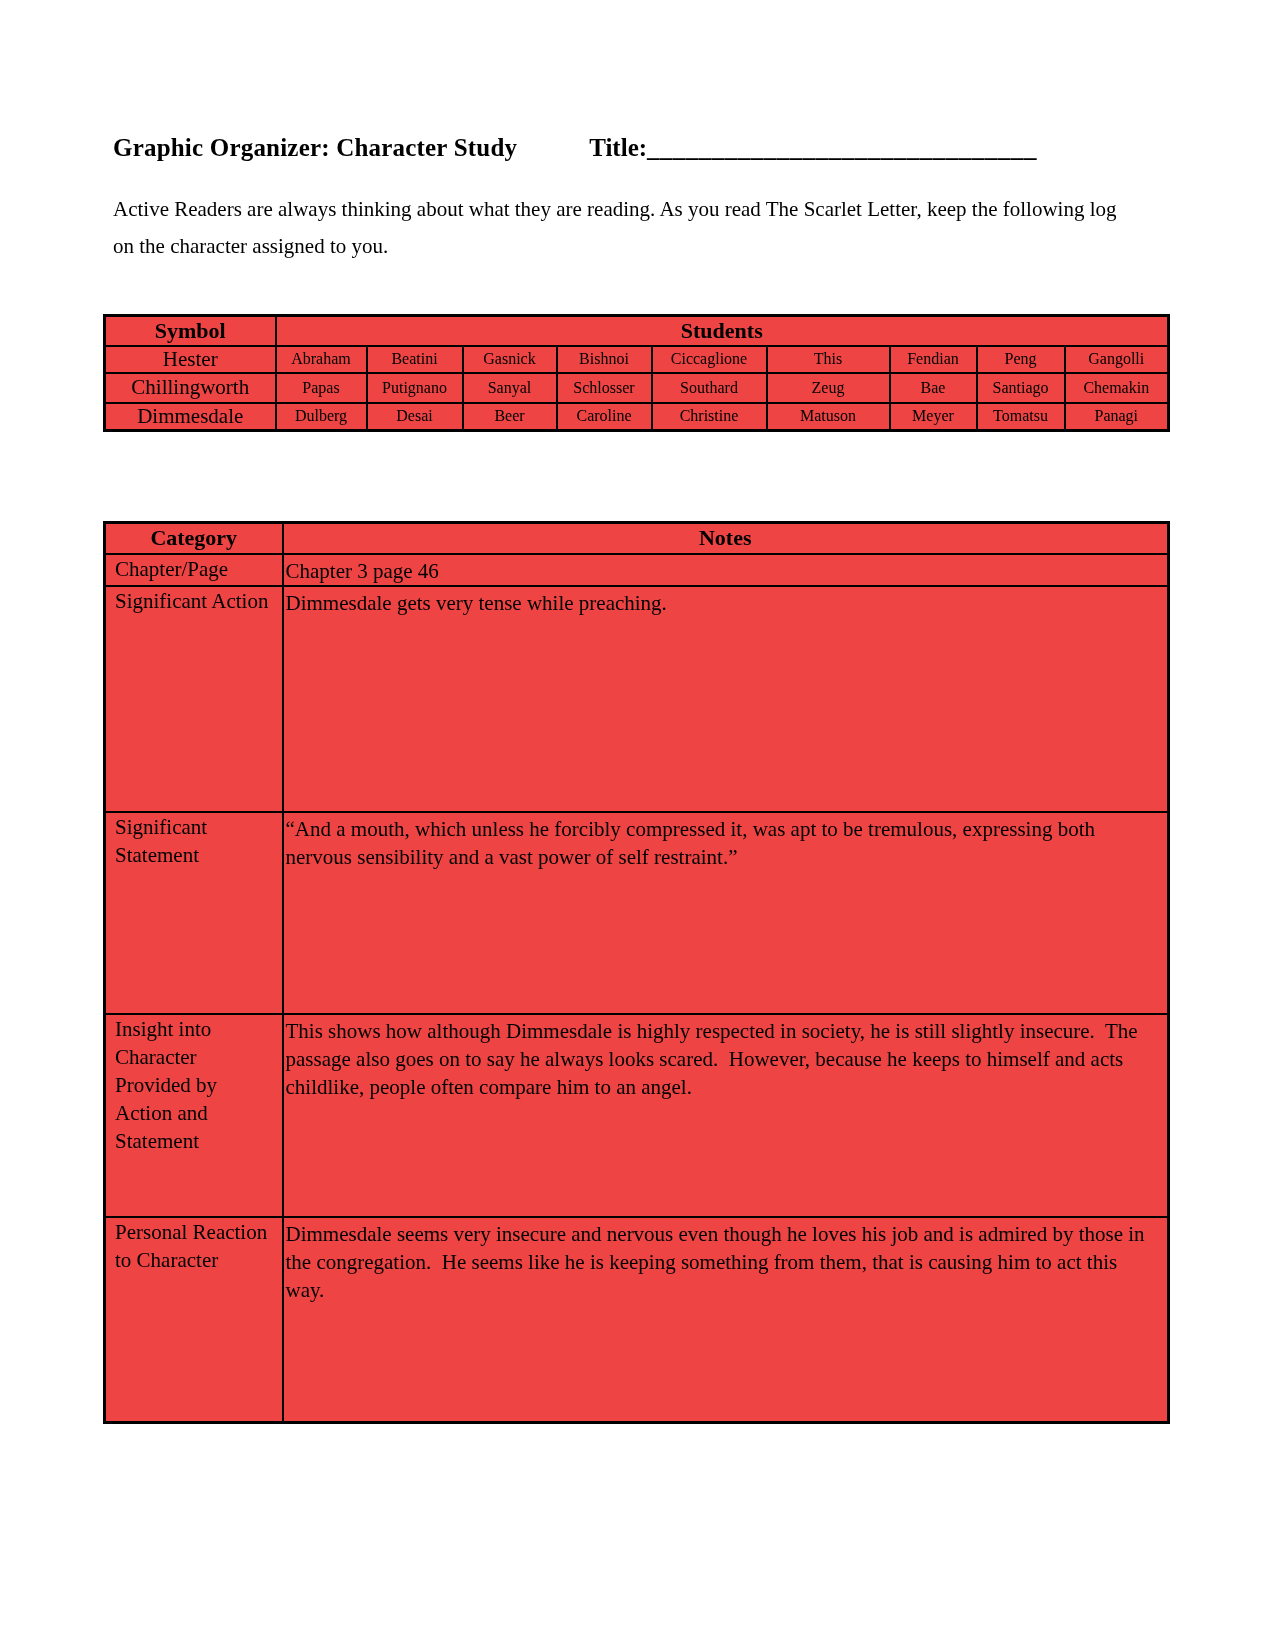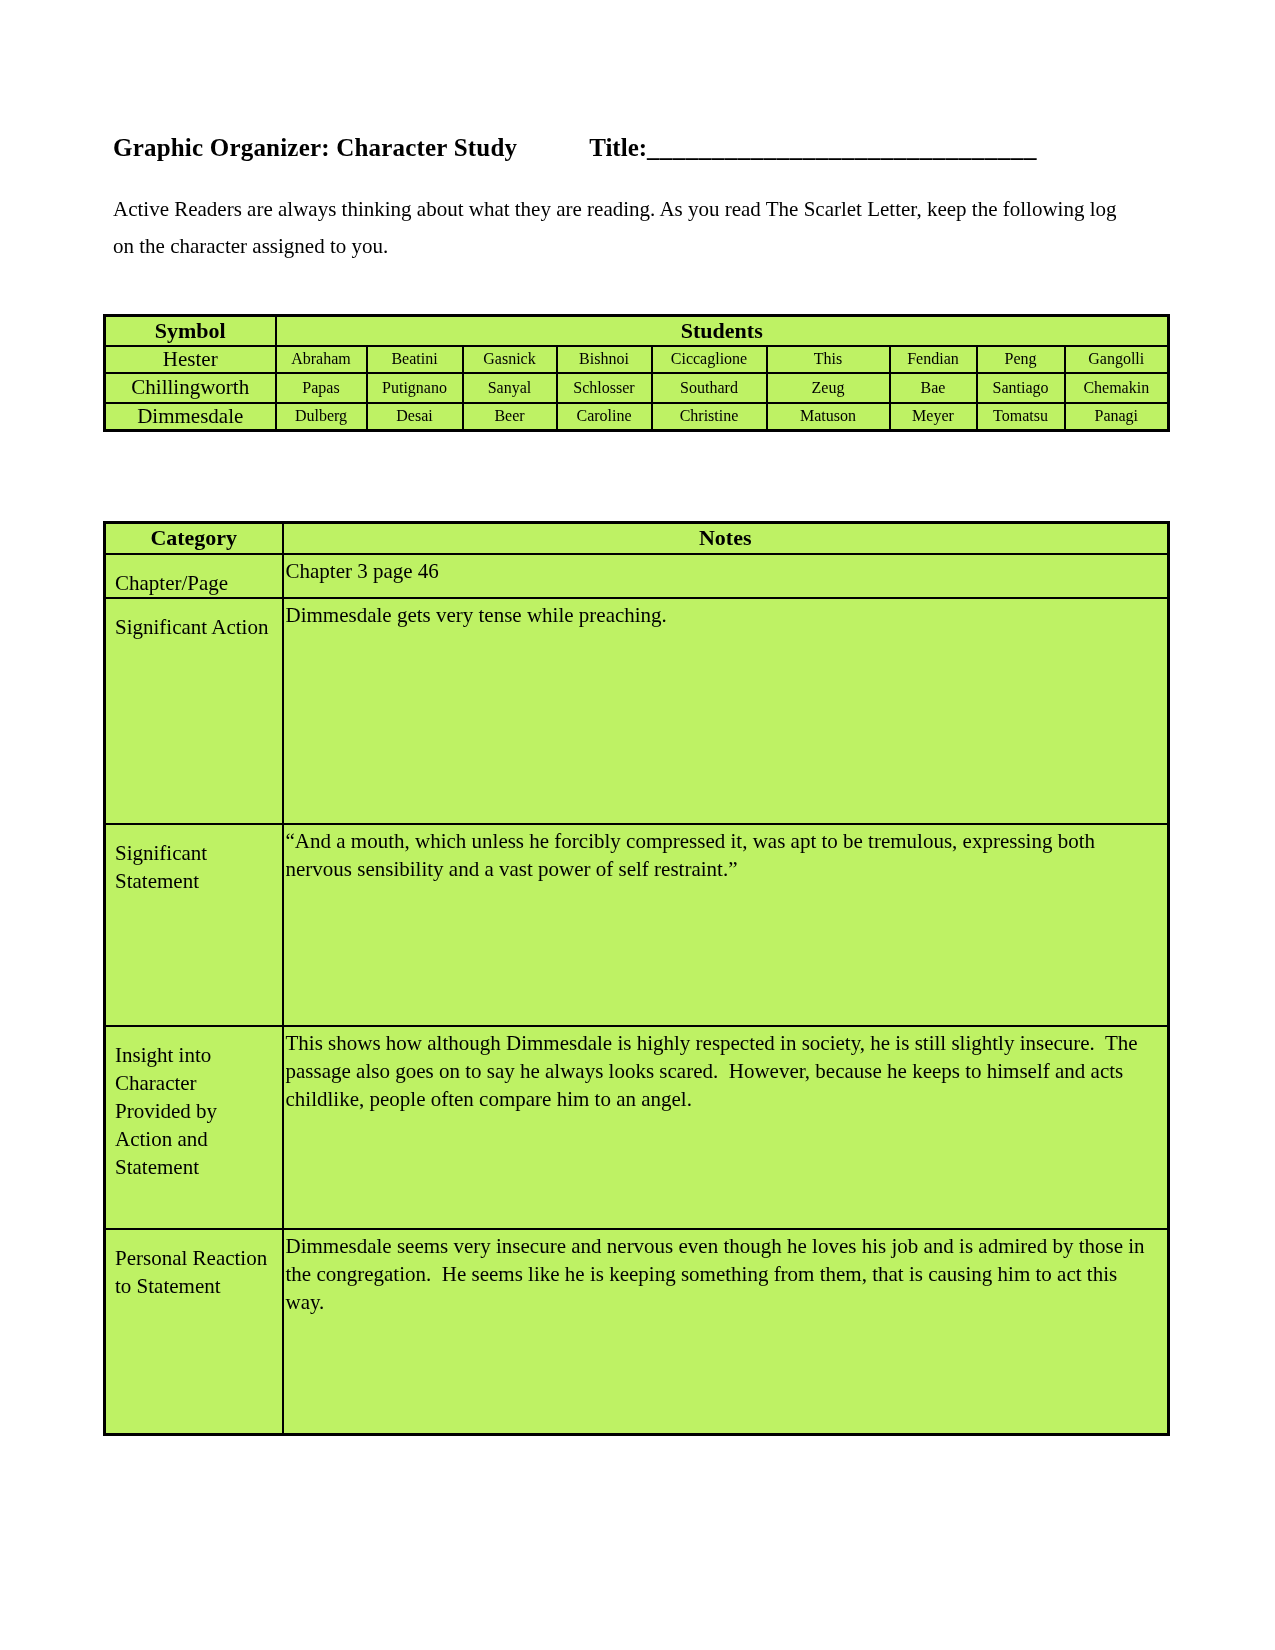--- a/index.html
+++ b/index.html
@@ -48,21 +48,21 @@
     font-size: 21px;
     line-height: 37px;
   }
 
   
   table {
     border-collapse: collapse;
     table-layout: fixed;
     position: absolute;
     left: 103px;
-    background: #bef264;
+    background: #ef4444;
   }
   td, th {
     border: 2px solid #000;
     overflow: hidden;
   }
   table { border: 3px solid #000; }
 
   
   .students-table { top: 314px; width: 1064px; }
   .students-table th {
@@ -89,21 +89,21 @@
     text-align: center;
     height: 31px;
     vertical-align: middle;
   }
   .notes-table td {
     vertical-align: top;
     text-align: left;
     font-size: 21px;
     line-height: 28px;
   }
-  .category-cell { padding: 14px 6px 0 9px; }
+  .category-cell { padding: 0 6px 0 9px; }
   .notes-cell { padding: 2px 10px 0 2px; white-space: pre-wrap; }
   .row-chapter td { height: 30px; }
   .row-action td { height: 226px; }
   .row-statement td { height: 202px; }
   .row-insight td { height: 203px; }
   .row-personal td { height: 206px; }
 </style>
 </head>
 <body>
 
@@ -193,19 +193,19 @@
       </tr>
       <tr class="row-statement">
         <td class="category-cell">Significant Statement</td>
         <td class="notes-cell">“And a mouth, which unless he forcibly compressed it, was apt to be tremulous, expressing both nervous sensibility and a vast power of self restraint.”</td>
       </tr>
       <tr class="row-insight">
         <td class="category-cell">Insight into Character Provided by Action and Statement</td>
         <td class="notes-cell">This shows how although Dimmesdale is highly respected in society, he is still slightly insecure.  The passage also goes on to say he always looks scared.  However, because he keeps to himself and acts childlike, people often compare him to an angel.</td>
       </tr>
       <tr class="row-personal">
-        <td class="category-cell">Personal Reaction to Statement</td>
+        <td class="category-cell">Personal Reaction to Character</td>
         <td class="notes-cell">Dimmesdale seems very insecure and nervous even though he loves his job and is admired by those in the congregation.  He seems like he is keeping something from them, that is causing him to act this way.</td>
       </tr>
     </tbody>
   </table>
 
 </div>
 
 </body></html>

